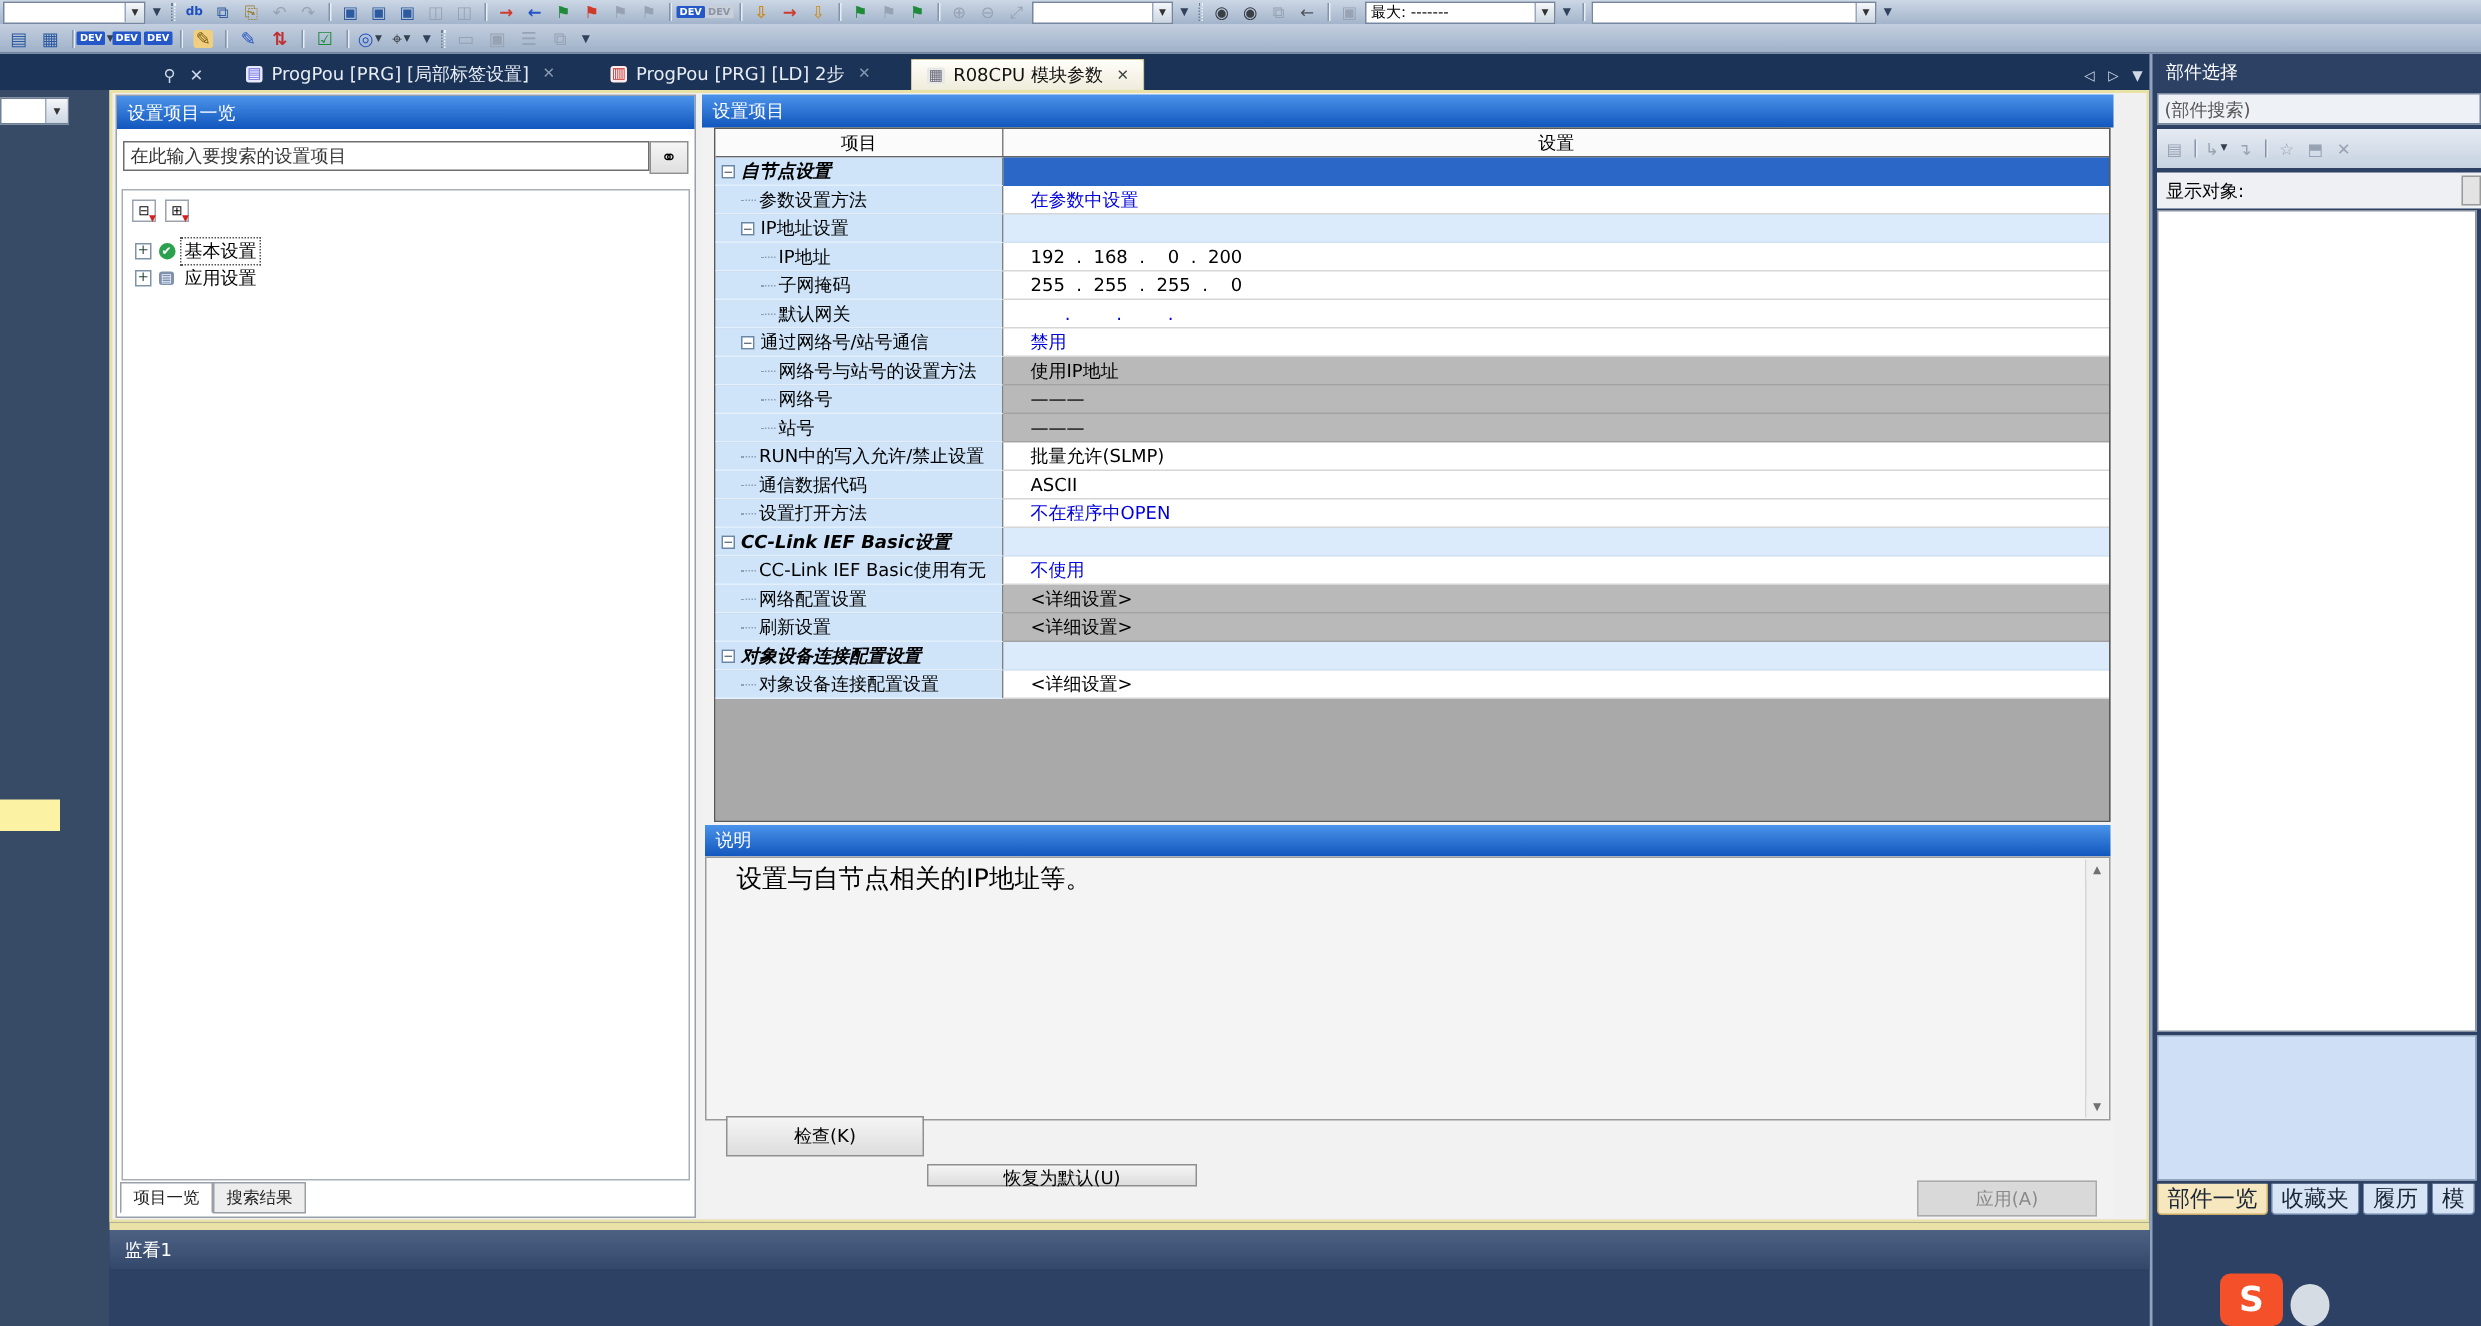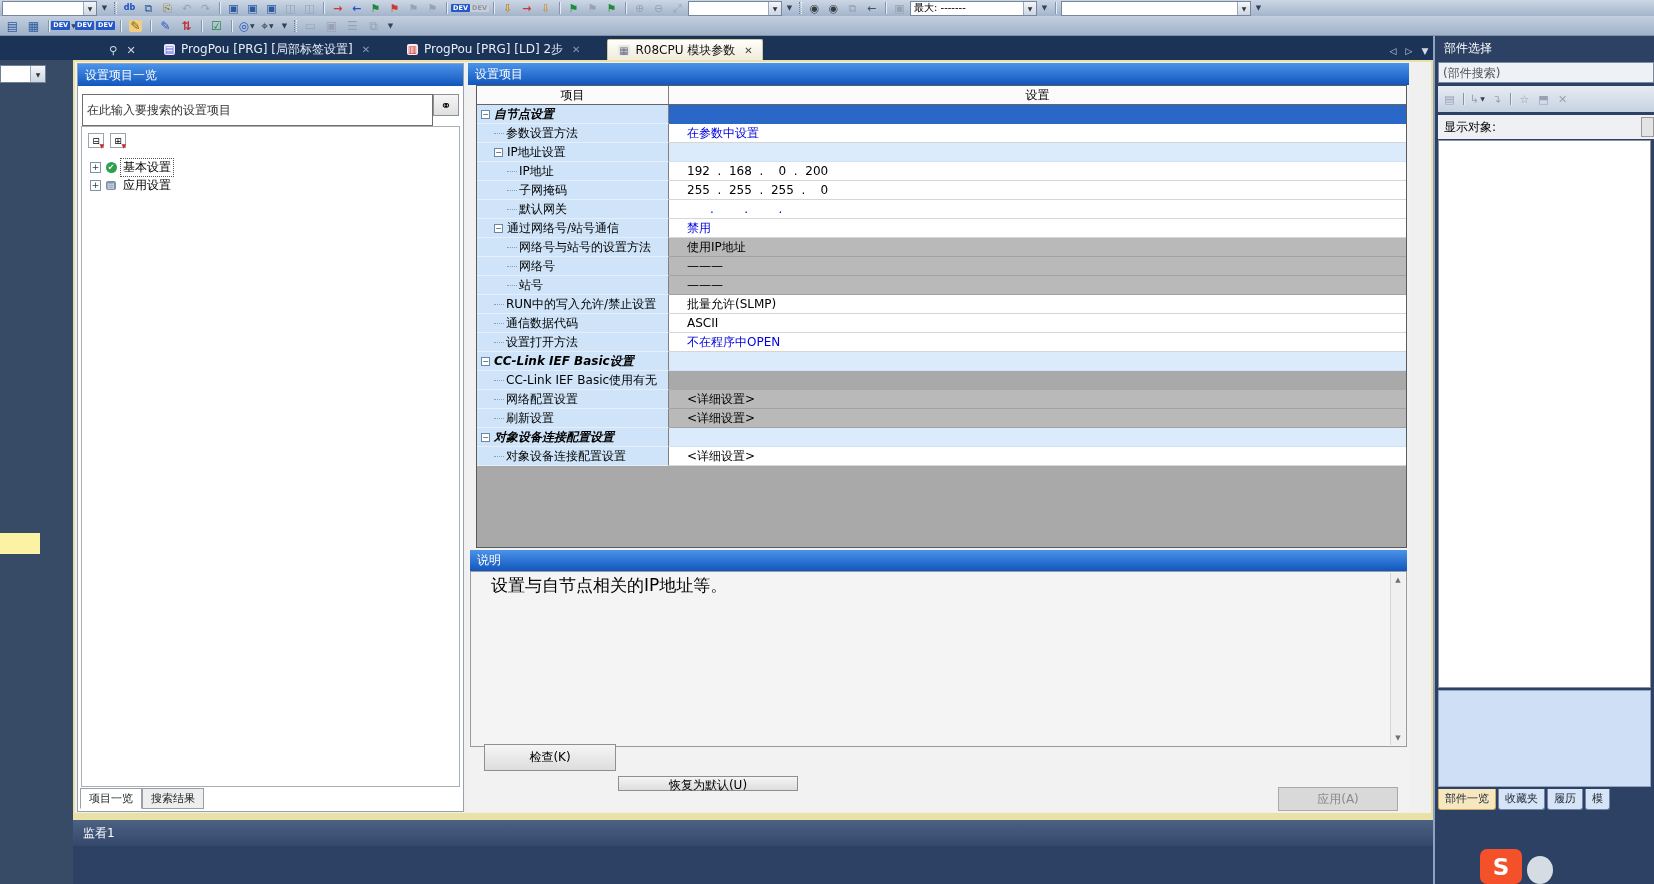--- a/index.html
+++ b/index.html
@@ -32,21 +32,21 @@
 
 #leftstrip{left:0;top:60px;width:73px;height:824px;background:#374b66}
 #stripcombo{left:0;top:5px;width:46px;height:18px;background:#fff;border:1px solid #6e7f96;display:flex;justify-content:flex-end}
 #stripcombo .da{width:15px;height:100%;background:linear-gradient(#f5f7fa,#ccd6e2);border-left:1px solid #9aa8bc;display:flex;align-items:center;justify-content:center;font-size:6px;color:#333}
 #yellowtab{left:0;top:473px;width:40px;height:21px;background:#fbf2a4}
 
 #docwin{left:73px;top:60px;width:1360px;height:755px;background:#f0f0f0;border:2px solid #e9e1a6}
 .ptitle{height:22px;background:linear-gradient(#4b93ea,#1156bd);color:#fff;display:flex;align-items:center;padding:0 7px;font-size:12px}
 
 #leftpanel{left:2px;top:1px;width:387px;height:749px;background:#fff;border:1px solid #98a0ab}
-#lpsearch{position:absolute;left:4px;top:30px;right:4px;height:32px;display:flex;gap:0}
+#lpsearch{position:absolute;left:4px;top:30px;right:4px;height:20px;display:flex;gap:0}
 #lpsearch input{flex:1;border:1px solid #6e6e6e;padding:0 4px;font-size:12px;font-family:inherit}
 #lpsearch input::placeholder{color:#333;opacity:1}
 #lpsearch .sbtn{width:26px;height:22px;background:linear-gradient(#f6f6f6,#dfdfdf);border:1px solid #8f8f8f;font-size:13px;display:flex;align-items:center;justify-content:center}
 #treebox{position:absolute;left:3px;top:62px;right:3px;bottom:24px;border:1px solid #a8aeb6;background:#fff;padding:4px 2px}
 .treetools{display:flex;gap:6px;margin:2px 0 10px 4px}
 .ttool{width:16px;height:15px;border:1px solid #9aa4b0;background:#fff;font-size:9px;display:flex;align-items:center;justify-content:center;position:relative}
 .ttool i{position:absolute;right:-1px;bottom:-2px;font-style:normal;font-size:6px;color:#d02020}
 .titem{display:flex;align-items:center;gap:4px;height:18px;margin-left:6px}
 .texp{width:11px;height:11px;border:1px solid #7f93a8;background:#fff;font-size:9px;line-height:9px;text-align:center;color:#243}
 .tico{width:12px;height:12px;display:flex;align-items:center;justify-content:center;font-size:8px;border-radius:2px}
@@ -89,21 +89,21 @@
 #rptitle{height:24px;color:#fff;display:flex;align-items:center;padding-left:9px;font-size:12px}
 #rpsearch{position:absolute;left:3px;top:26px;right:0;height:21px;background:#eef1f6;border:1px solid #7a8aa0}
 #rpsearch input{width:100%;height:100%;border:none;background:transparent;font-size:12px;padding:0 4px;font-family:inherit}
 #rpsearch input::placeholder{color:#555;opacity:1}
 #rptoolbar{position:absolute;left:3px;top:50px;right:0;height:26px;background:linear-gradient(#e6ebf2,#c6d2e1);display:flex;align-items:center;padding:0 3px;gap:2px}
 #rpdisplay{position:absolute;left:3px;top:79px;right:0;height:24px;background:#eef0f3;display:flex;align-items:center;padding-left:6px;font-size:12px}
 #rpdisplay .sliver{position:absolute;right:0;top:2px;width:13px;height:20px;background:#e3e3e3;border:1px solid #9a9a9a}
 #rplist{position:absolute;left:3px;top:104px;right:3px;height:548px;background:#fff;border:1px solid #8a94a2}
 #rpblue{position:absolute;left:3px;top:654px;right:3px;height:97px;background:#cfe0f6;border:1px solid #93a5bd}
 #rptabs{position:absolute;left:3px;top:753px;display:flex;gap:2px;max-width:216px;overflow:hidden}
-#rptabs .rtab{padding:2px 6px;font-size:11px;line-height:16px;border:1px solid #6f86a8;border-top:none;background:#d6e4f6;color:#1a2636;border-radius:0 0 3px 3px;white-space:nowrap}
+#rptabs .rtab{padding:2px 6px;font-size:15px;line-height:16px;border:1px solid #6f86a8;border-top:none;background:#d6e4f6;color:#1a2636;border-radius:0 0 3px 3px;white-space:nowrap}
 #rptabs .rtab.active{background:#f7e7bf;border-color:#c8ab67}
 
 #statusbar{left:73px;top:815px;width:1360px;height:69px;background:#2c4164}
 #statusbar .cream{position:absolute;left:0;top:0;width:100%;height:5px;background:#e9e1a6}
 #watchbar{position:absolute;left:0;top:5px;width:100%;height:26px;background:linear-gradient(#4d6183,#33486b);color:#fff;display:flex;align-items:center;padding-left:10px;font-size:12px}
 #ime{left:1480px;top:849px;width:42px;height:35px;background:#f4502a;border-radius:7px;color:#fff;font-weight:bold;font-size:23px;display:flex;align-items:center;justify-content:center}
 #ime2{left:1527px;top:856px;width:26px;height:28px;background:#e9edf2;border-radius:50%;opacity:.9}
 </style>
 </head>
 <body>
@@ -495,20 +495,21 @@
               <span class="lbl grp">CC-Link IEF Basic设置</span>
             </div>
             <div class="rv v-grp"></div>
           </div>
           <div class="row">
             <div class="rl">
               <span style="width: 17px; flex: 0 0 auto;"></span>
               <span class="tw"></span>
               <span class="lbl">CC-Link IEF Basic使用有无</span>
             </div>
+            <div class="rv v-link">不使用</div>
           </div>
           <div class="row">
             <div class="rl">
               <span style="width: 17px; flex: 0 0 auto;"></span>
               <span class="tw"></span>
               <span class="lbl">网络配置设置</span>
             </div>
             <div class="rv v-dis">&lt;详细设置&gt;</div>
           </div>
           <div class="row">

